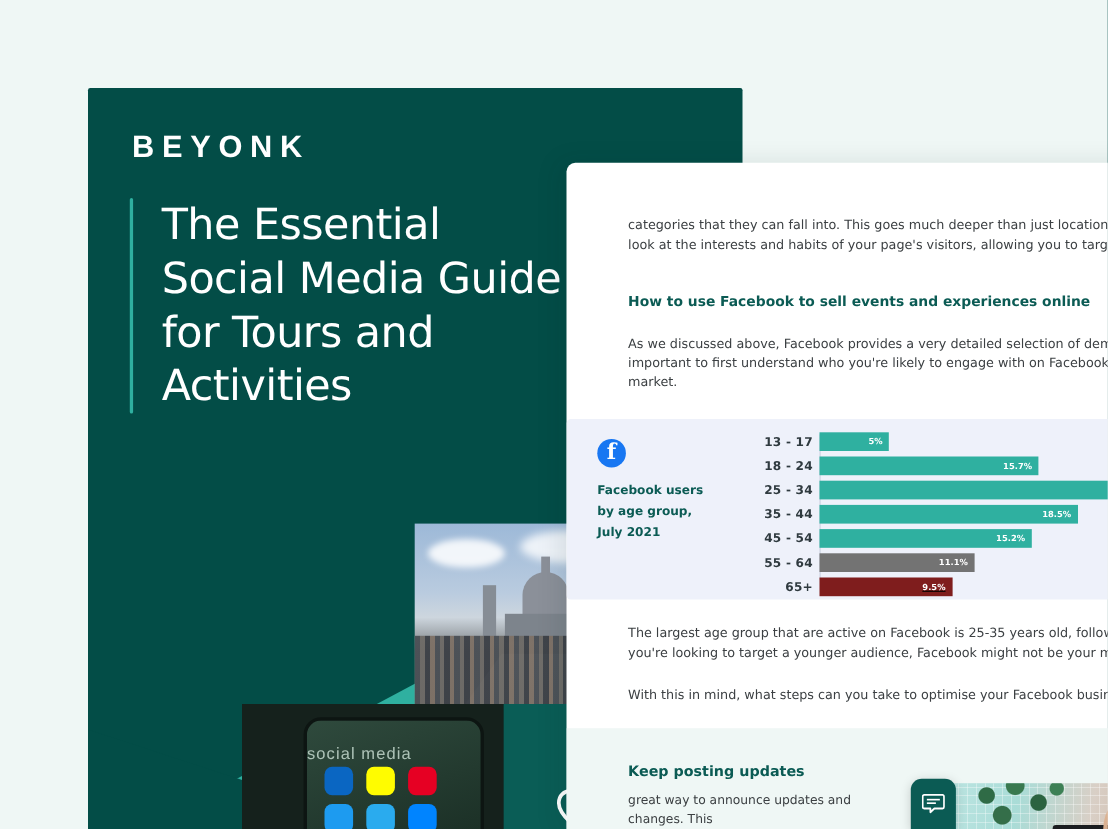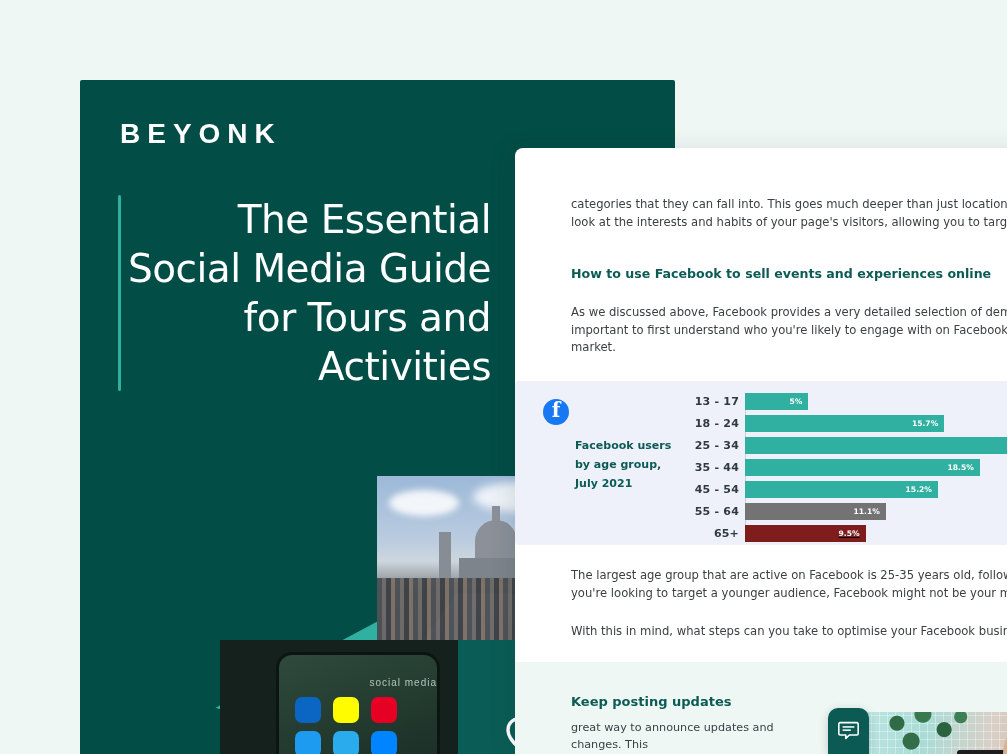--- a/index.html
+++ b/index.html
@@ -31,21 +31,21 @@
   }
   .cover .wedge3{
     position:absolute;left:298px;top:538px;width:302px;height:242px;
     background:#0a5d56;
   }
   .brand{
     position:absolute;left:40px;top:38px;
     color:#ffffff;font-size:28px;font-weight:700;letter-spacing:7px;
     font-family:"Liberation Sans", sans-serif;
   }
-  .title-wrap{position:absolute;left:38px;top:115px;display:flex;text-align:right;}
+  .title-wrap{position:absolute;left:38px;top:100px;display:flex;gap:26px;}
   .title-bar{width:3px;background:#2fb0a0;border-radius:2px;}
   .cover-title{
     color:#ffffff;font-size:39px;line-height:49px;font-weight:400;
     max-width:370px;font-family:"DejaVu Sans", sans-serif;letter-spacing:-0.5px;
   }
 
   
   .photo-london{
     position:absolute;left:297px;top:396px;width:220px;height:164px;overflow:hidden;
     background:linear-gradient(#9db9d8 0%,#b9cbdf 38%,#cdd6de 52%,#7b7f82 70%,#5d6367 100%);
@@ -67,21 +67,21 @@
   
   .photo-phone{
     position:absolute;left:140px;top:560px;width:238px;height:194px;overflow:hidden;background:#15211c;
   }
   .photo-phone .screen{
     position:absolute;left:56px;top:12px;width:158px;height:186px;border-radius:16px;
     background:linear-gradient(160deg,#2f4a3d,#1d3228 60%,#16241d);
     border:3px solid #0d1512;
   }
   .photo-phone .sm-label{
-    position:absolute;left:0;top:22px;width:100%;text-align:right;color:#cfe3d8;font-size:10px;letter-spacing:1px;opacity:.8;
+    position:absolute;left:0;top:22px;width:100%;text-align:left;color:#cfe3d8;font-size:15px;letter-spacing:1px;opacity:.8;
   }
   .photo-phone .grid{
     position:absolute;left:16px;top:42px;width:128px;display:flex;flex-wrap:wrap;gap:8px 12px;
   }
   .photo-phone .app{width:26px;height:26px;border-radius:7px;}
   .photo-phone .hand{
     position:absolute;left:-6px;bottom:-8px;width:120px;height:86px;border-radius:50% 60% 20% 40%;
     background:linear-gradient(150deg,#e7bfa2,#c79878);transform:rotate(-12deg);
   }
 
@@ -113,21 +113,20 @@
   }
   .chart-legend{padding:18px 0 0 28px;width:150px;flex:none;}
   .fb-logo{width:26px;height:26px;border-radius:50%;background:#1877f2;position:relative;display:block;}
   .fb-logo:after{
     content:"f";position:absolute;left:0;right:0;top:-1px;text-align:center;
     color:#fff;font-size:20px;font-weight:700;font-family:"DejaVu Serif",serif;
   }
   .chart-legend .lg{
     margin-top:11px;color:#0b5b54;font-size:11px;line-height:19px;font-weight:600;
     font-family:"DejaVu Sans", sans-serif;
-    margin-left:32px;
   }
   .chart-plot{position:relative;flex:1;padding:12px 0 0 0;height:152px;}
   .axis{position:absolute;left:52px;top:14px;width:1px;height:132px;background:#c9cfe0;}
   .row{display:flex;align-items:center;height:17px;margin-bottom:5px;}
   .row .cat{
     width:46px;flex:none;text-align:right;padding-right:6px;
     color:#2f3a3f;font-size:11px;font-weight:700;letter-spacing:.2px;
     font-family:"DejaVu Sans", sans-serif;
   }
   .row .barwrap{position:relative;flex:1;height:17px;}

